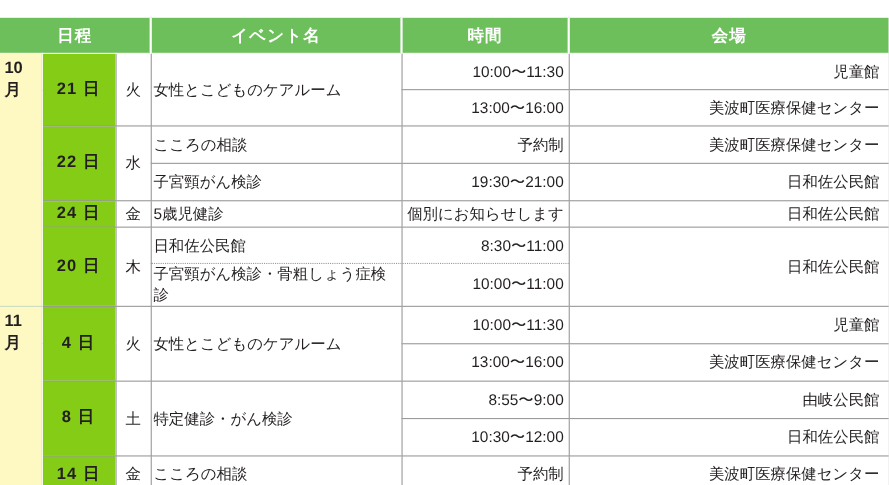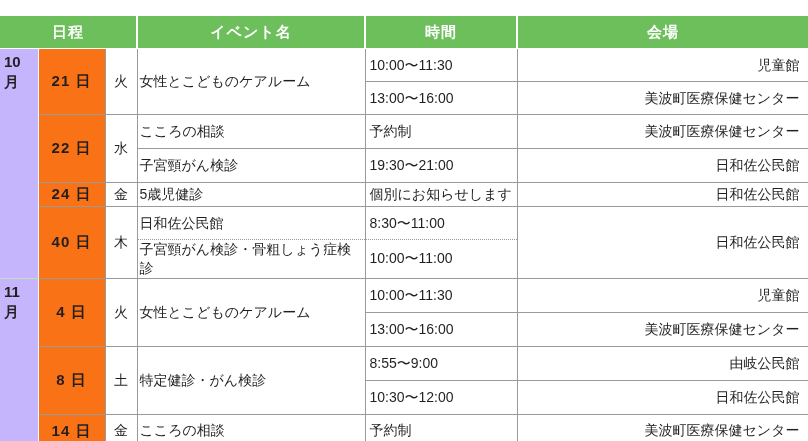--- a/index.html
+++ b/index.html
@@ -45,51 +45,51 @@
   
   tbody td {
     border: 1px solid #9a9a9a;
     padding: 0 8px;
     vertical-align: middle;
     font-size: 14px;
     background: #ffffff;
     line-height: 1.35;
   }
   td.month {
-    background: #c4b5fd;
+    background: #fef9c3;
     font-weight: bold;
     font-size: 15px;
     text-align: left;
     padding-left: 4px;
     vertical-align: top;
     padding-top: 3px;
     border-top: 1px solid #c9dcc1;
     border-bottom: 1px solid #c9dcc1;
     border-left: none;
     border-right: 1px solid #ffffff;
   }
   td.day {
-    background: #f97316;
+    background: #84cc16;
     font-weight: bold;
     font-size: 15px;
     text-align: center;
     letter-spacing: 1px;
     padding: 0;
   }
   td.dow {
     text-align: center;
     font-size: 14px;
     padding: 0;
   }
   td.event {
     text-align: left;
     padding-left: 2px;
   }
   td.time {
-    text-align: left;
+    text-align: right;
     padding: 0 4px;
   }
   td.venue {
     text-align: right;
     padding-left: 10px;
   }
   
   td.dot-bottom { border-bottom: 1px dotted #9a9a9a; }
   td.dot-top    { border-top: 1px dotted #9a9a9a; }
 
@@ -149,21 +149,21 @@
 
       <tr style="height:24px">
         <td class="day">24 日</td>
         <td class="dow">金</td>
         <td class="event">5歳児健診</td>
         <td class="time">個別にお知らせします</td>
         <td class="venue">日和佐公民館</td>
       </tr>
 
       <tr style="height:33px">
-        <td class="day" rowspan="2">40 日</td>
+        <td class="day" rowspan="2">20 日</td>
         <td class="dow" rowspan="2">木</td>
         <td class="event dot-bottom">日和佐公民館</td>
         <td class="time dot-bottom">8:30〜11:00</td>
         <td class="venue" rowspan="2">日和佐公民館</td>
       </tr>
       <tr style="height:32px">
         <td class="event dot-top">子宮頸がん検診・骨粗しょう症検診</td>
         <td class="time dot-top">10:00〜11:00</td>
       </tr>
 

